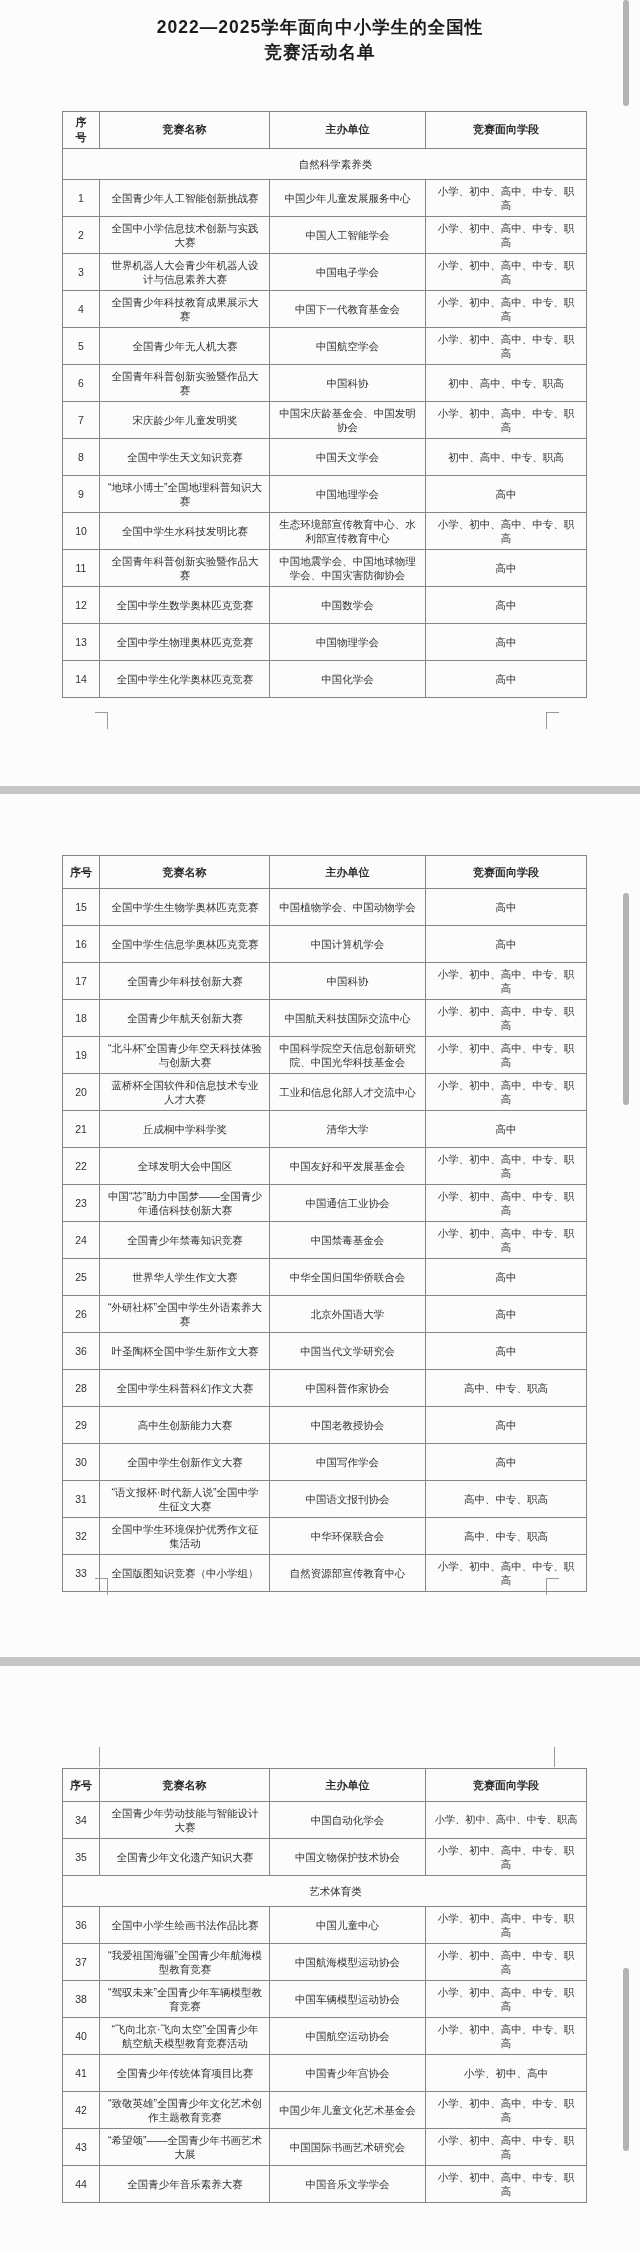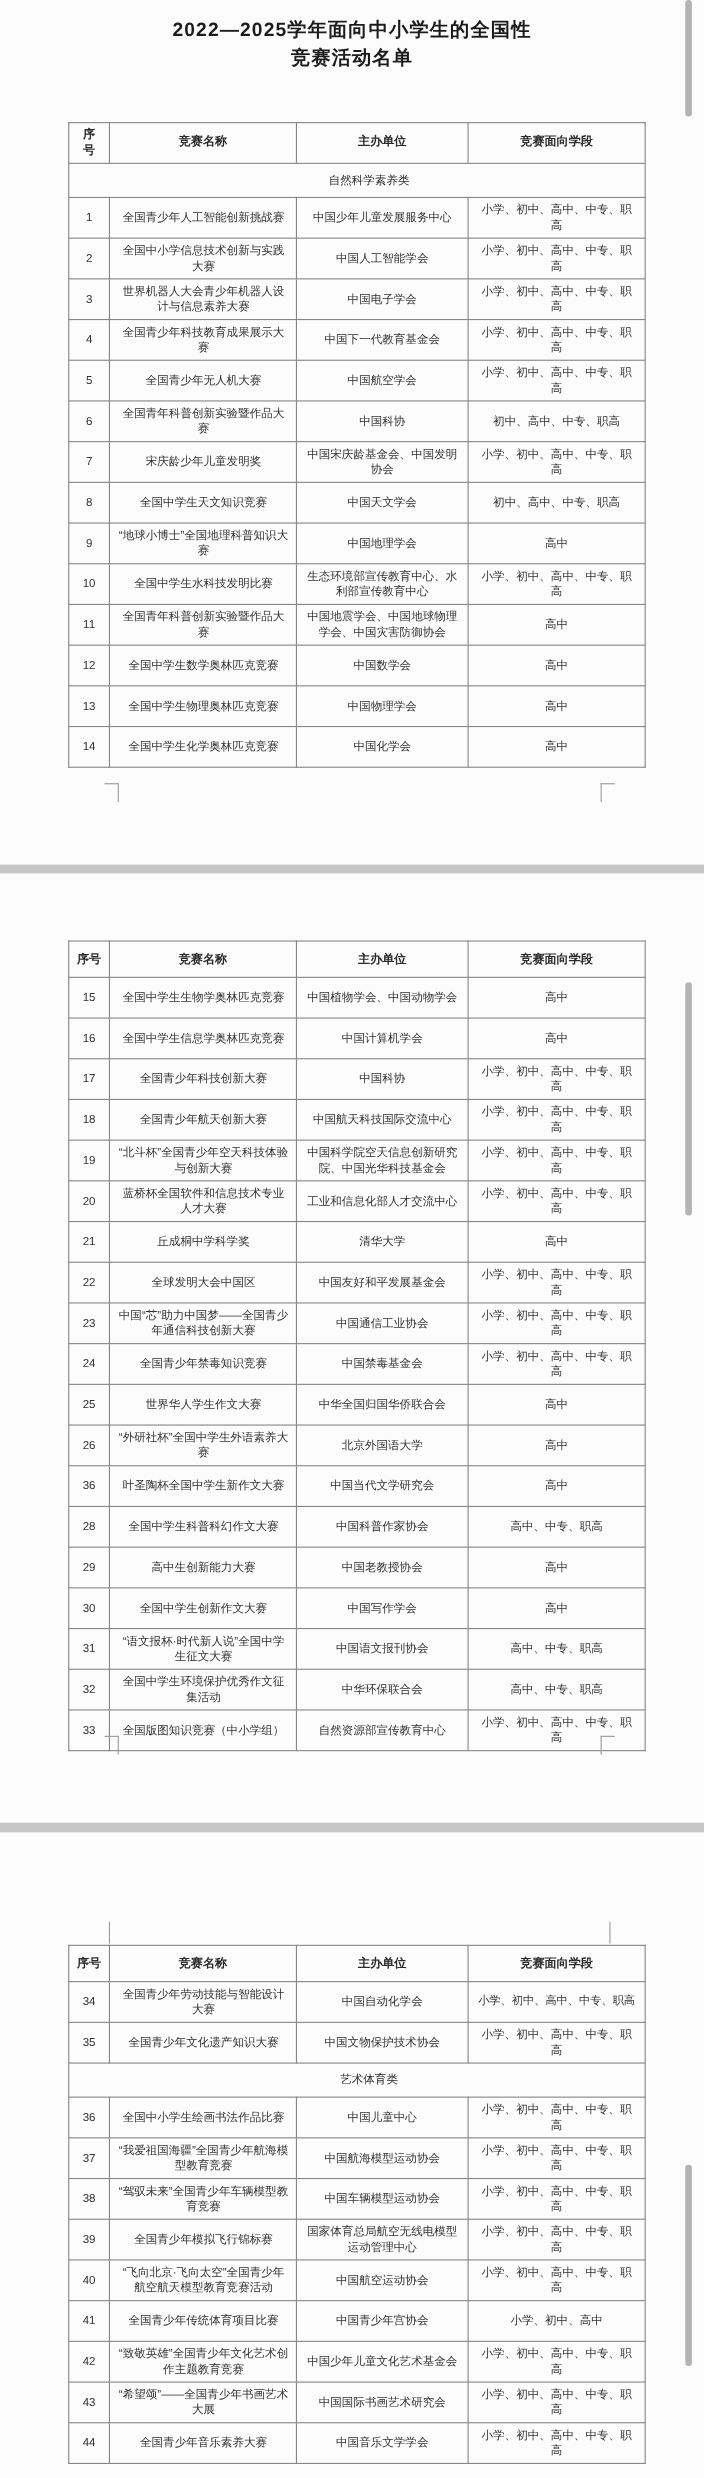--- a/index.html
+++ b/index.html
@@ -349,26 +349,20 @@
             <td class="c-org">中国航海模型运动协会</td>
             <td class="c-stage">小学、初中、高中、中专、职高</td>
           </tr>
           <tr>
             <td class="c-no">38</td>
             <td class="c-name">“驾驭未来”全国青少年车辆模型教育竞赛</td>
             <td class="c-org">中国车辆模型运动协会</td>
             <td class="c-stage">小学、初中、高中、中专、职高</td>
           </tr>
           <tr>
-            <td class="c-no">39</td>
-            <td class="c-name">全国青少年模拟飞行锦标赛</td>
-            <td class="c-org">国家体育总局航空无线电模型运动管理中心</td>
-            <td class="c-stage">小学、初中、高中、中专、职高</td>
-          </tr>
-          <tr>
             <td class="c-no">40</td>
             <td class="c-name">“飞向北京·飞向太空”全国青少年航空航天模型教育竞赛活动</td>
             <td class="c-org">中国航空运动协会</td>
             <td class="c-stage">小学、初中、高中、中专、职高</td>
           </tr>
           <tr>
             <td class="c-no">41</td>
             <td class="c-name">全国青少年传统体育项目比赛</td>
             <td class="c-org">中国青少年宫协会</td>
             <td class="c-stage">小学、初中、高中</td>

